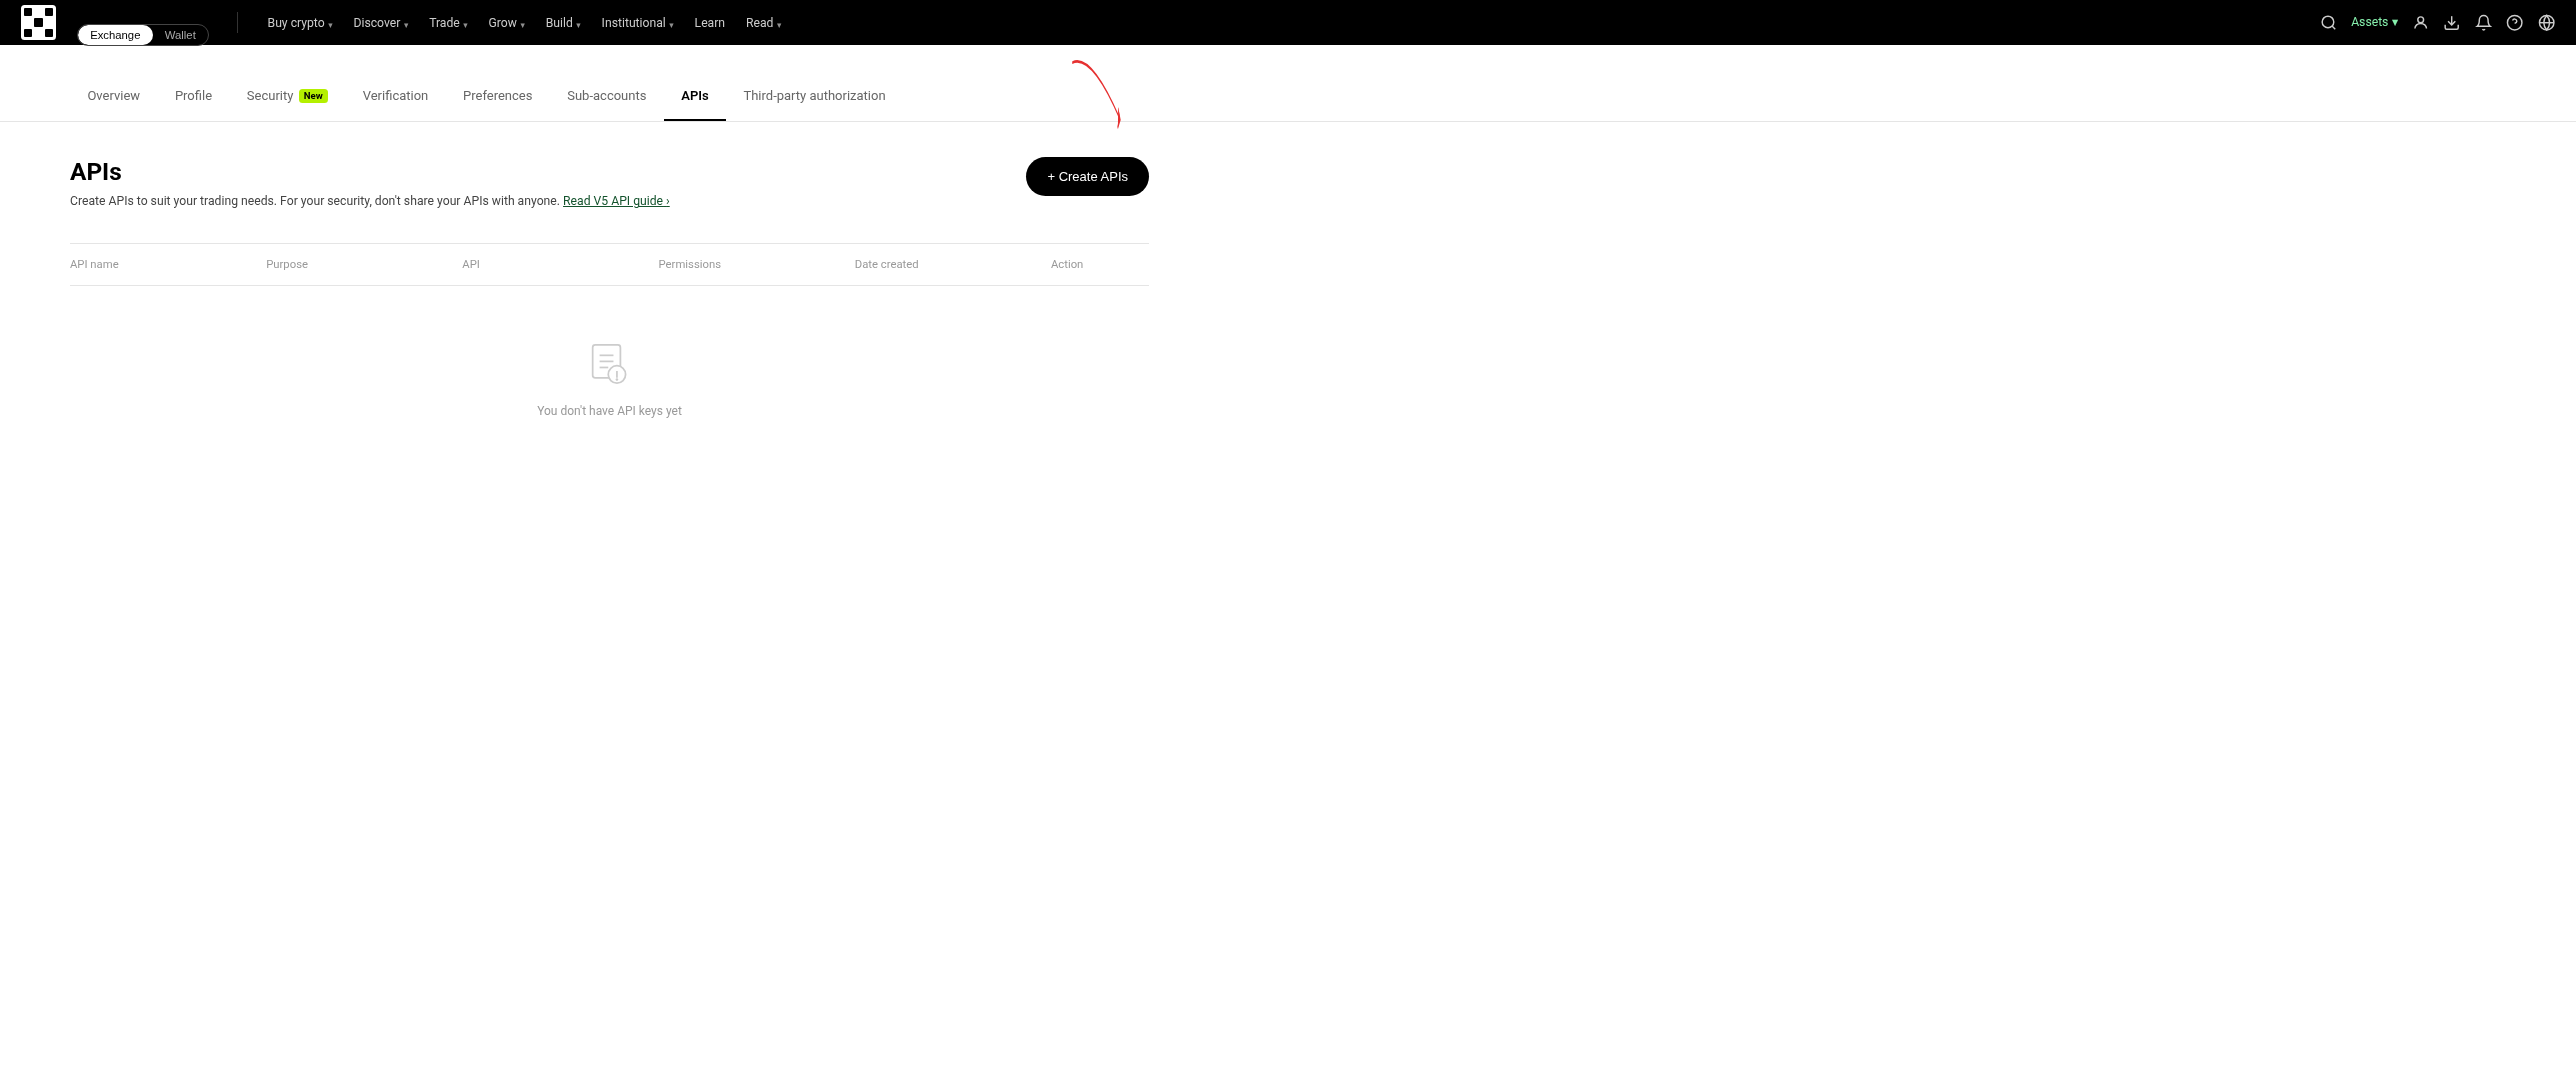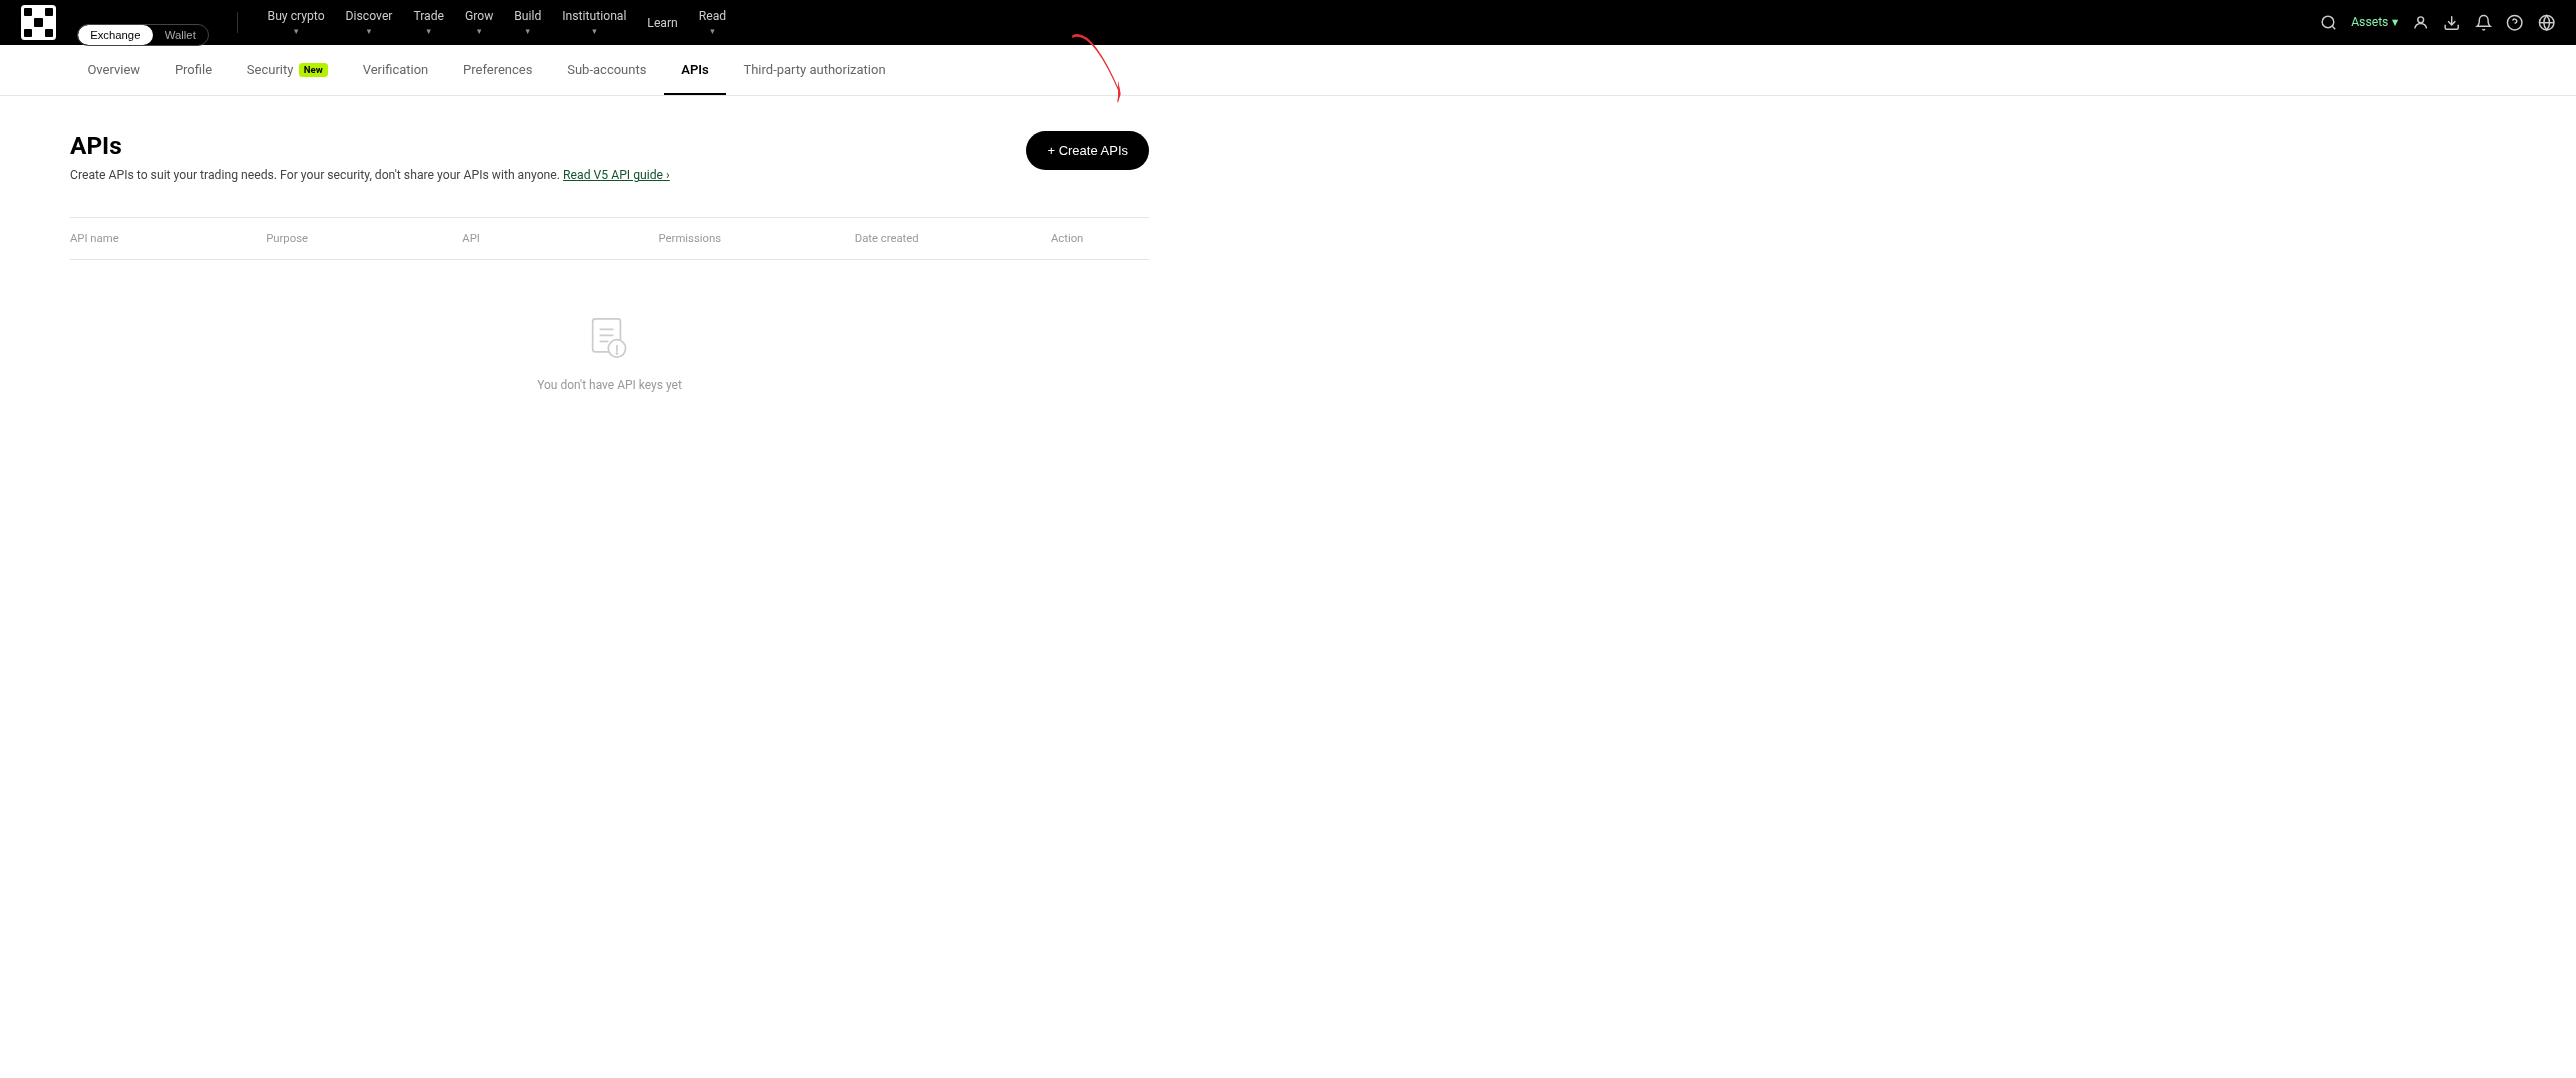--- a/index.html
+++ b/index.html
@@ -71,25 +71,24 @@
       align-items: center;
       gap: 3.5px;
       flex: 1;
     }
     .nav-link {
       color: #ccc;
       font-size: 12.2px;
       padding: 5.2px 8.7px;
       cursor: pointer;
       display: flex;
-      align-items: center;
+      align-items: flex-end;
       gap: 3.5px;
       border-radius: 3.5px;
       white-space: nowrap;
-      flex-direction: column;
     }
     .nav-link .chevron {
       font-size: 8.7px;
       opacity: 0.7;
     }
     .nav-right {
       display: flex;
       align-items: center;
       gap: 14px;
     }
@@ -119,20 +118,21 @@
     .sub-nav-item {
       padding: 17.4px 17.4px;
       font-size: 13px;
       color: #666;
       cursor: pointer;
       position: relative;
       display: flex;
       align-items: center;
       gap: 5.2px;
       white-space: nowrap;
+      margin-top: 26px;
     }
     .sub-nav-item.active {
       color: #000;
       font-weight: 600;
     }
     .sub-nav-item.active::after {
       content: '';
       position: absolute;
       bottom: 0;
       left: 0;

